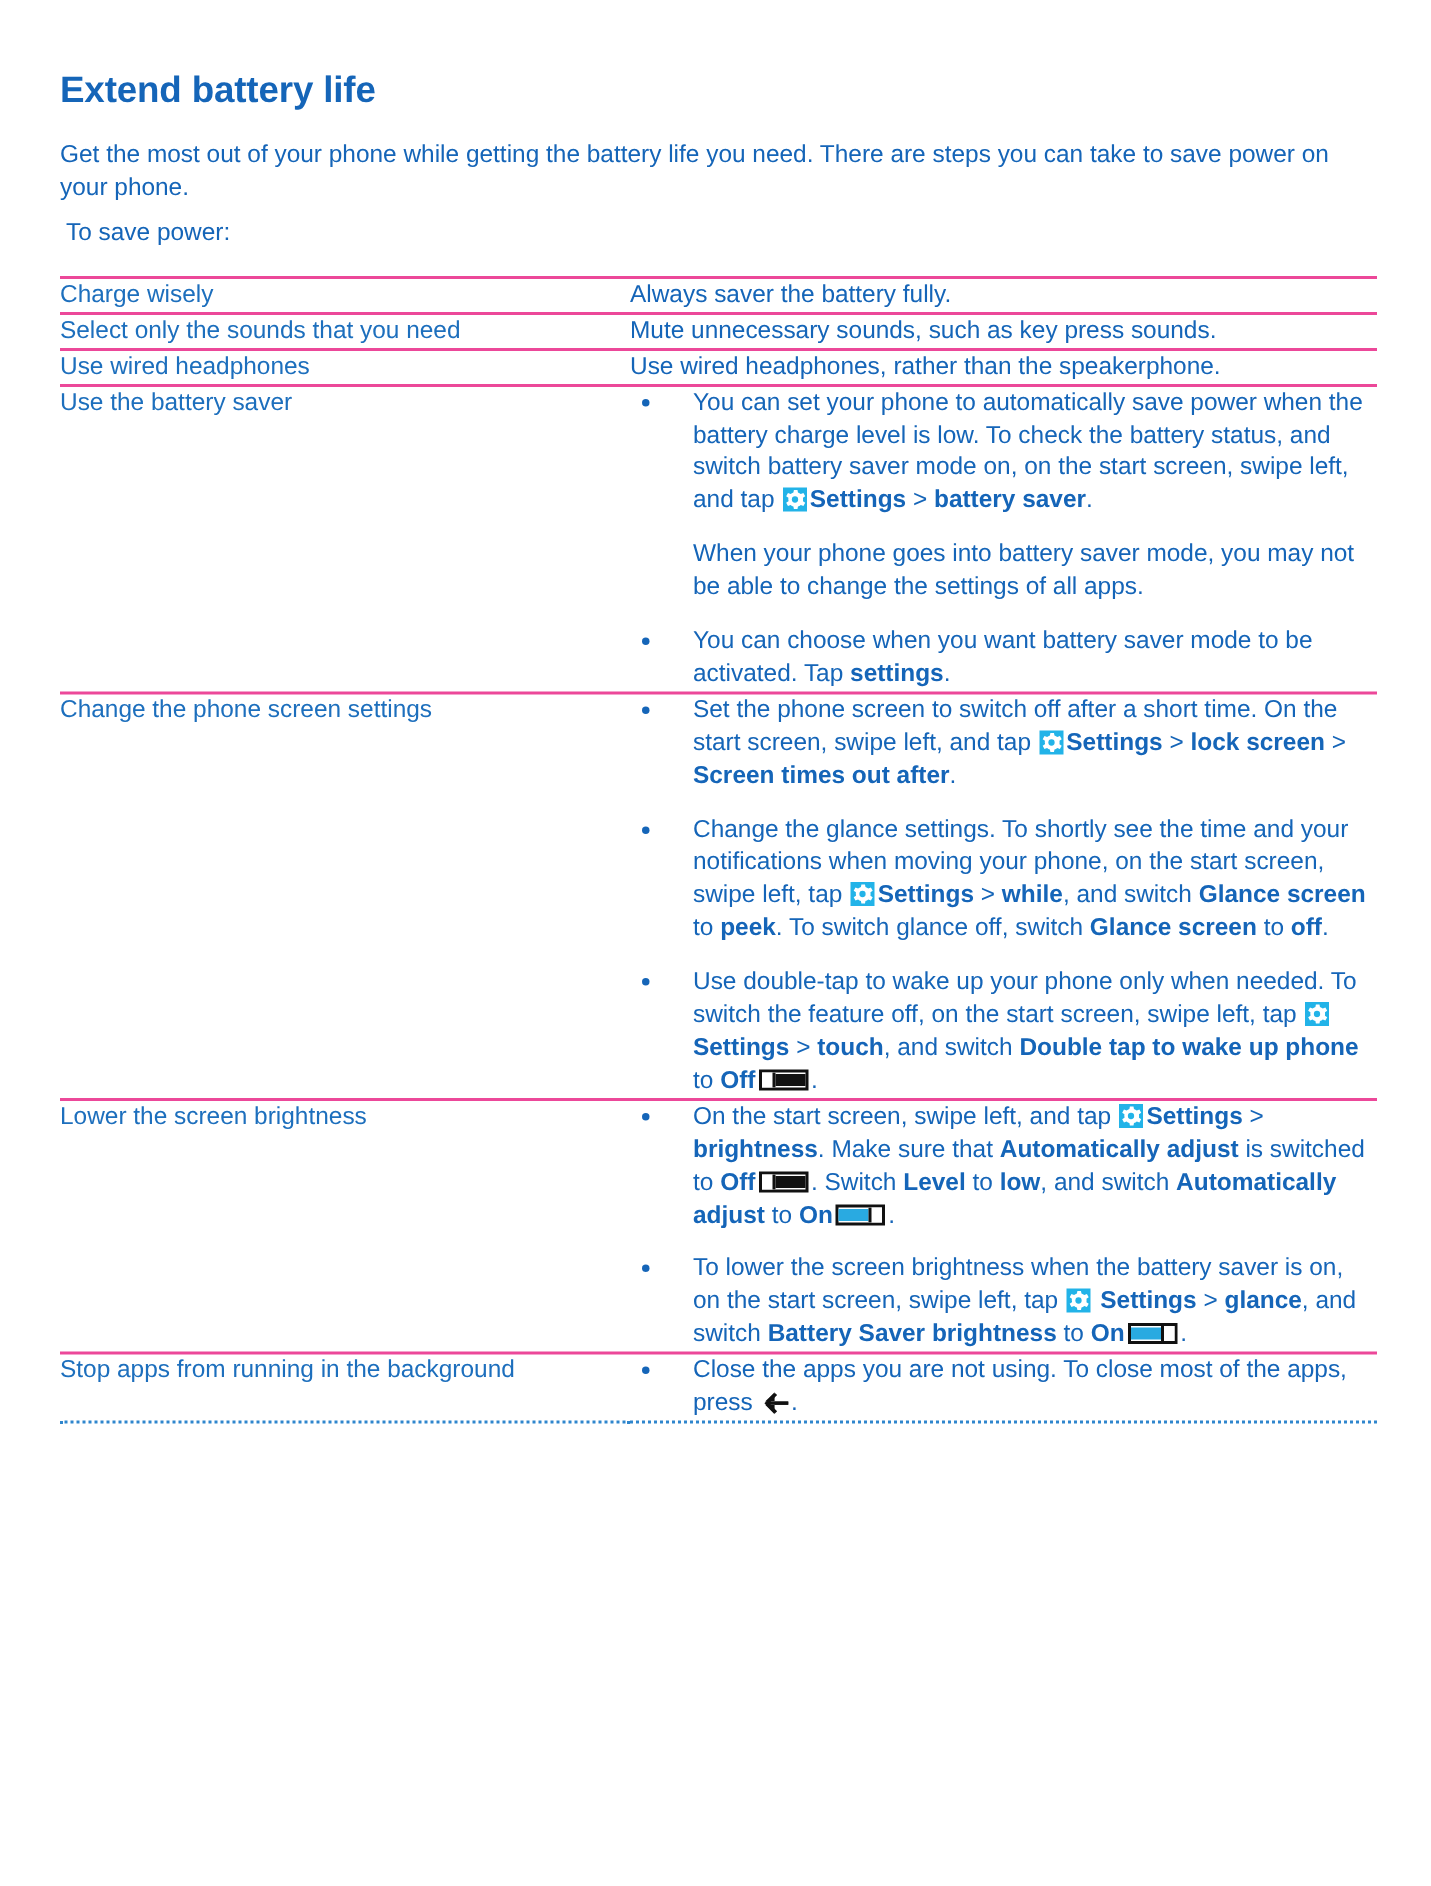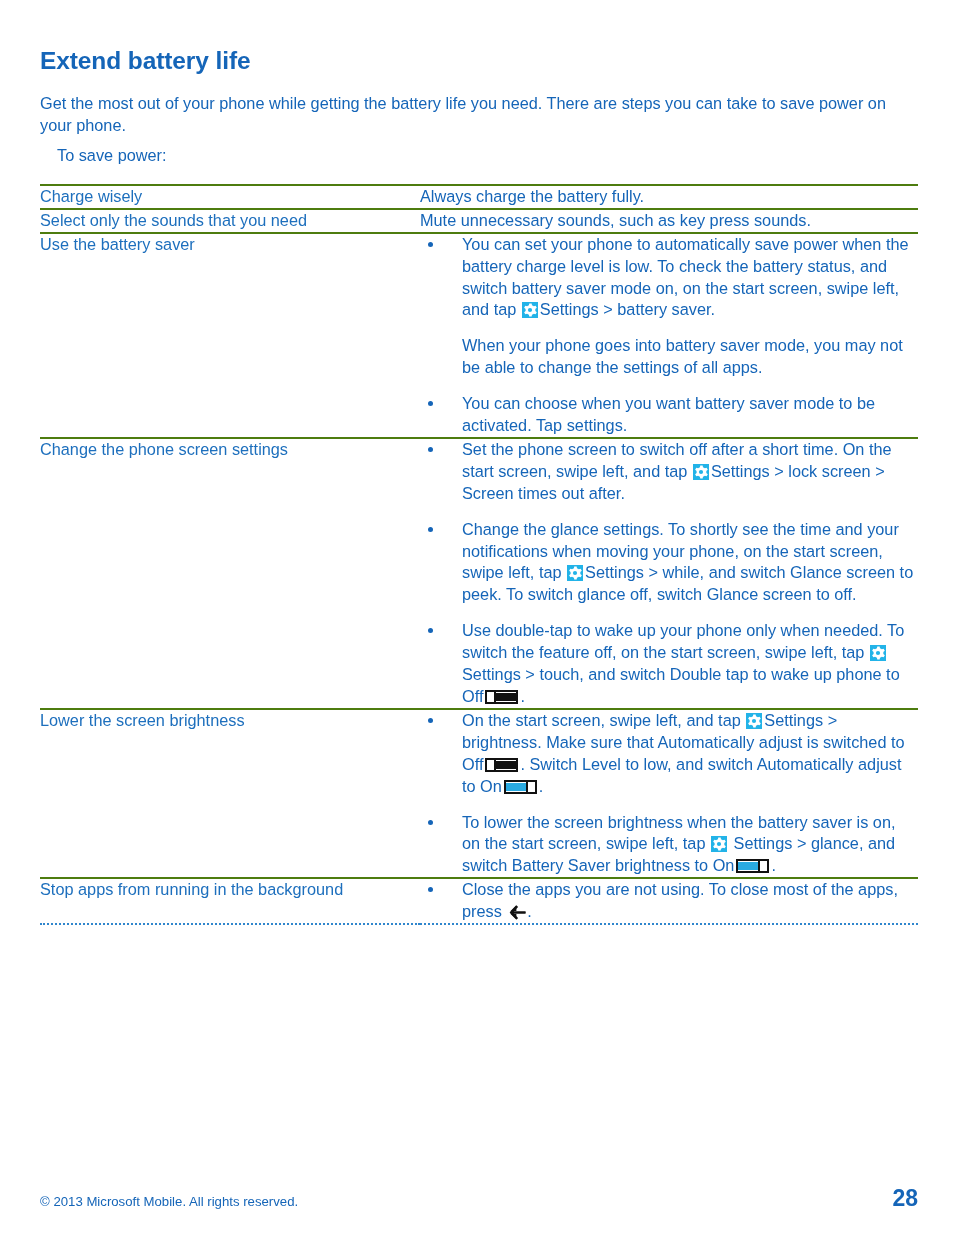--- a/index.html
+++ b/index.html
@@ -41,21 +41,21 @@
   p.intro {
     font-size: 16.3px;
     line-height: 1.34;
     color: #1565b8;
     margin: 0 0 8px 0;
   }
   p.lead {
     font-size: 16.3px;
     line-height: 1.34;
     color: #1565b8;
-    margin: 0 0 17px 17px;
+    margin: 0 0 17px 4px;
   }
 
   table.info-table {
     width: 878px;
     border-collapse: collapse;
     table-layout: fixed;
   }
   table.info-table tr > td {
     vertical-align: top;
     padding: 0;
@@ -69,21 +69,21 @@
     box-sizing: border-box;
   }
   td.desc {
     font-size: 16.3px;
     line-height: 1.345;
     color: #1565b8;
     padding: 11px 0 12px 0;
     box-sizing: border-box;
   }
   tr.row {
-    border-top: 2px solid #4d7c0f;
+    border-top: 2px solid #ec4899;
   }
   tr.row.last {
     border-bottom: 2px dotted #2f86cd;
   }
 
   ul.bullets {
     list-style: none;
     margin: 0;
     padding: 0;
   }
@@ -102,21 +102,21 @@
     top: 8px;
     width: 5px;
     height: 5px;
     border-radius: 50%;
     background: #1565b8;
   }
   li .sub-para {
     margin-top: 14px;
   }
 
-  b, strong { font-weight: normal; }
+  b, strong { font-weight: bold; }
 
   
   .gear-icon {
     display: inline-block;
     width: 16px;
     height: 16px;
     background: #22b3e8;
     vertical-align: -3px;
     position: relative;
     margin: 0 2px 0 1px;
@@ -207,28 +207,32 @@
 
     <p class="intro">Get the most out of your phone while getting the battery life you need. There are steps you can take to save power on your phone.</p>
 
     <p class="lead">To save power:</p>
 
     <table class="info-table">
       <tbody>
 
         <tr class="row">
           <td class="term">Charge wisely</td>
-          <td class="desc">Always charge the battery fully.</td>
+          <td class="desc">Always saver the battery fully.</td>
         </tr>
 
         <tr class="row">
           <td class="term">Select only the sounds that you need</td>
           <td class="desc">Mute unnecessary sounds, such as key press sounds.</td>
         </tr>
 
+        <tr class="row">
+          <td class="term">Use wired headphones</td>
+          <td class="desc">Use wired headphones, rather than the speakerphone.</td>
+        </tr>
 
         <tr class="row">
           <td class="term">Use the battery saver</td>
           <td class="desc">
             <ul class="bullets">
               <li>
                 <span class="dot"></span>
                 <span>You can set your phone to automatically save power when the battery charge level is low. To check the battery status, and switch battery saver mode on, on the start screen, swipe left, and tap</span>
                 <span class="gear-icon">
                   <svg viewBox="0 0 16 16" xmlns="http://www.w3.org/2000/svg" aria-hidden="true">
@@ -326,17 +330,13 @@
                     </svg></span><span>.</span>
               </li>
             </ul>
           </td>
         </tr>
 
       </tbody>
     </table>
   </div>
 
-  <div class="footer">
-    <span class="copyright">© 2013 Microsoft Mobile. All rights reserved.</span>
-    <span class="page-number">28</span>
-  </div>
 </div>
 
 </body></html>

